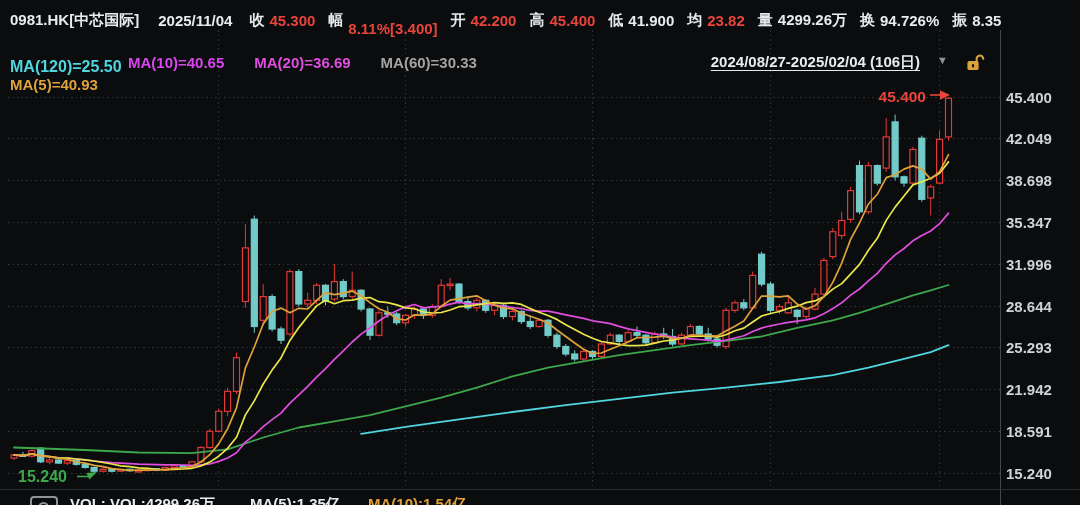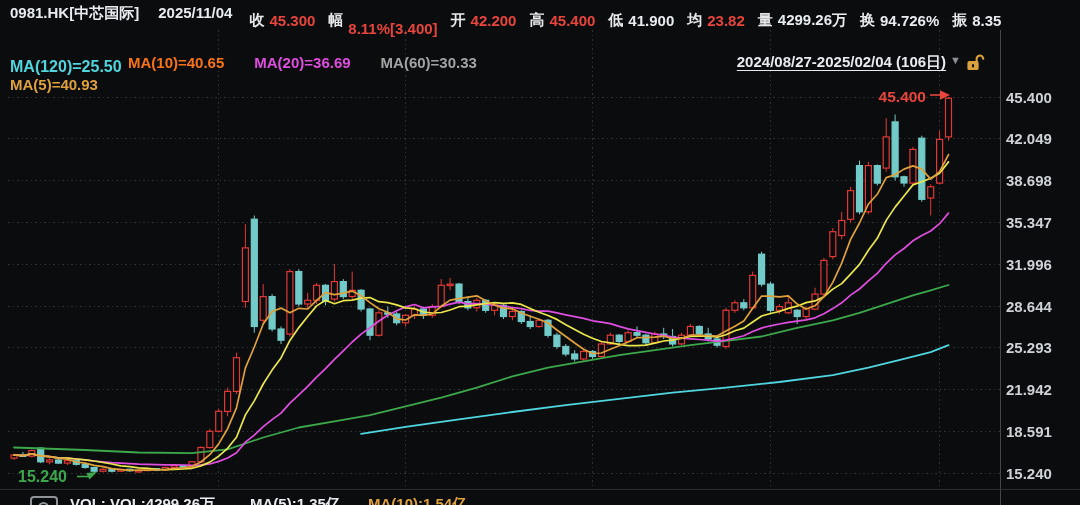--- a/index.html
+++ b/index.html
@@ -4,28 +4,28 @@
 <style>
   html,body{margin:0;padding:0}
   body{
     width:1080px;height:505px;overflow:hidden;position:relative;
     background:#0b0c0e;
     font-family:"Liberation Sans","DejaVu Sans",sans-serif;
     -webkit-font-smoothing:antialiased;
   }
   #chart{position:absolute;left:0;top:0;z-index:1}
   .hud{position:absolute;z-index:3;white-space:nowrap}
-  .row1{top:4px;left:10px;display:flex;font-size:15px;font-weight:600;color:#e9ecef}
+  .row1{top:4px;left:10px;display:flex;align-items:center;font-size:15px;font-weight:600;color:#e9ecef}
   .row1 .sym{margin-right:19px}
   .row1 .qdate{margin-right:17px}
   .grp{margin-right:13px;display:flex;align-items:center}
   .grp .lbl{margin-right:5px;color:#e6e8ea}
   .row2{top:32px;left:10px;right:0;display:flex;align-items:center;font-size:15px;font-weight:600}
   .row2 .ma{margin-right:30px}
-  .range-block{margin-left:auto;margin-right:94px;display:flex;align-items:flex-start;gap:4px}
+  .range-block{margin-left:auto;margin-right:94px;display:flex;align-items:flex-start;gap:17px}
   .range{color:#e9ecef;text-decoration:underline;text-underline-offset:3px;cursor:pointer}
   .caret{color:#8d9196;font-size:11px;transform:translateY(1px)}
   .row3{top:58px;left:10px;font-size:16px;font-weight:600}
   .divider{position:absolute;top:489px;left:0;width:1080px;height:1px;background:#2b2d31;z-index:2}
   .volrow{top:492px;left:0;width:1080px;height:22px;font-size:15px;font-weight:600}
   .volrow .vitem{position:absolute;top:3px}
   .volicon{position:absolute;left:30px;top:4px;width:24px;height:20px;border:2px solid #8f9398;border-radius:4px}
   .volicon::after{content:"";position:absolute;left:6px;top:4px;width:7px;height:7px;border:2px solid #8f9398;border-radius:50%}
   .axis-text{fill:#cfd2d6;font-size:15px;font-weight:600;font-family:"Liberation Sans","DejaVu Sans",sans-serif}
   .ann-text{font-weight:700;font-family:"Liberation Sans","DejaVu Sans",sans-serif}
@@ -321,21 +321,21 @@
       <span class="val" style="color: rgb(233, 236, 239);">94.726%</span>
     </span>
   <span class="grp">
       <span class="lbl">振</span>
       <span class="val" style="color: rgb(233, 236, 239);">8.35</span>
     </span>
 </div>
 
 <div class="hud row2">
   <span class="ma" style="color: rgb(223, 161, 59); margin-top: 44px;">MA(5)=40.93</span>
-  <span class="ma" style="color: #f97316;">MA(10)=40.65</span>
+  <span class="ma" style="color: #d946ef;">MA(10)=40.65</span>
   <span class="ma" style="color: rgb(224, 78, 224);">MA(20)=36.69</span>
   <span class="ma" style="color: #a3a3a3;">MA(60)=30.33</span>
   <span class="range-block">
     <span class="range">2024/08/27-2025/02/04 (106日)</span>
     <span class="caret">▼</span>
     <svg width="21" height="19" viewBox="0 0 22 20">
       <path d="M12.2 9 V6 A3.4 3.4 0 0 1 18.6 4.5 L19.2 6.1" fill="none" stroke="#d9a23c" stroke-width="2.2" stroke-linecap="round"></path>
       <rect x="2.5" y="8.5" width="11.8" height="9.5" rx="2" fill="#d9a23c"></rect>
       <rect x="7.3" y="11.6" width="2.2" height="3.6" rx="1" fill="#15161a"></rect>
     </svg>

